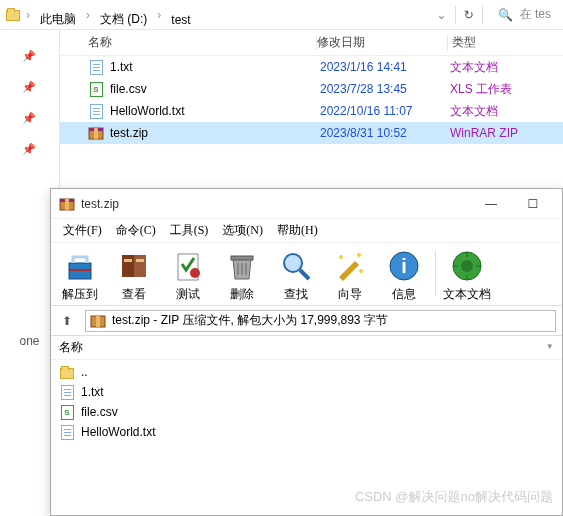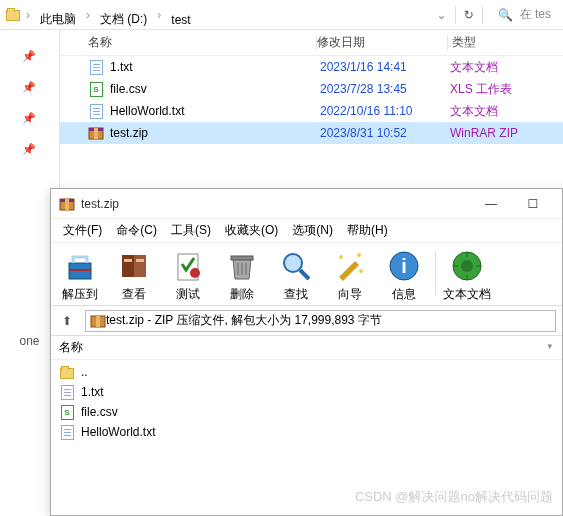--- a/index.html
+++ b/index.html
@@ -36,30 +36,30 @@
 
 
 .winrar { position: absolute; left: 50px; top: 188px; right: 0; bottom: 0; background: #fff; border: 1px solid #aaa; box-shadow: 0 4px 12px rgba(0,0,0,.2); display:flex; flex-direction:column; }
 .titlebar { height: 30px; display: flex; align-items: center; padding: 0 8px; border-bottom: 1px solid #eee; }
 .titlebar .ticon { width: 16px; height: 16px; margin-right: 6px; }
 .titlebar .title-text { flex: 1; color: #333; }
 .win-controls { display: flex; gap: 0; }
 .win-btn { width: 42px; height: 28px; display: flex; align-items: center; justify-content: center; color: #333; }
 
 .menubar { height: 24px; display: flex; align-items: center; padding: 0 6px; gap: 2px; border-bottom: 1px solid #eee; }
-.menu-item { padding: 6px 6px; }
+.menu-item { padding: 6px 6px; font-family: Liberation Serif, serif; }
 
 .toolbar { display: flex; align-items: flex-start; padding: 6px 4px 2px 4px; border-bottom: 1px solid #ddd; gap: 4px; overflow:hidden; }
 .tool-btn { width: 50px; display: flex; flex-direction: column; align-items: center; gap: 3px; font-size: 12px; }
 .tool-btn .ticon-lg { width: 34px; height: 34px; display:flex; align-items:center; justify-content:center; }
 .tool-sep { width: 1px; height: 44px; background: #ddd; margin: 2px 2px 0; }
 
 .pathbar { height: 30px; display: flex; align-items: center; padding: 0 6px; gap: 8px; border-bottom: 1px solid #ddd; }
 .up-btn { width: 20px; height: 20px; display:flex; align-items:center; justify-content:center; color:#555; }
-.path-field { flex: 1; height: 22px; border: 1px solid #bbb; display: flex; align-items: center; padding: 0 4px; background:#fff; }
+.path-field { flex: 1; height: 22px; border: 1px solid #bbb; display: flex; align-items: center; padding: 0 4px; gap: 6px; background:#fff; }
 .path-field .picon { width:16px; height:16px; }
 
 .rar-header { height: 24px; border-bottom: 1px solid #eee; display:flex; align-items:center; padding-left:8px; position: relative; }
 .dropdown-arrow { position: absolute; right: 10px; top: 5px; color: #888; font-size: 9px; }
 
 .rar-list { padding: 2px 0; }
 .rar-row { display: flex; align-items: center; height: 20px; padding-left: 8px; gap: 6px; }
 .rar-row .ricon { width: 16px; height: 16px; display:flex; align-items:center; justify-content:center; }
 
 .watermark { position: absolute; right: 10px; bottom: 10px; color: #ccc; font-size: 13px; }
@@ -129,21 +129,21 @@
             </span>
             <span class="fname">file.csv</span>
             <span class="fdate">2023/7/28 13:45</span>
             <span class="ftype">XLS 工作表</span>
           </div>
           <div class="file-row">
             <span class="ficon">
               <div class="txt-icon"></div>
             </span>
             <span class="fname">HelloWorld.txt</span>
-            <span class="fdate">2022/10/16 11:10</span>
+            <span class="fdate">2022/10/16 11:07</span>
             <span class="ftype">文本文档</span>
           </div>
           <div class="file-row selected">
             <span class="ficon">
               <svg width="16" height="16">
                 <rect x="1" y="3" width="14" height="11" fill="#d48b3a" stroke="#7a4a16"></rect>
                 <rect x="1" y="3" width="14" height="3" fill="#8a2a7a"></rect>
                 <rect x="6" y="3" width="4" height="11" fill="#e8b86a"></rect>
               </svg>
             </span>
@@ -169,21 +169,20 @@
     <div class="win-controls">
       <div class="win-btn">—</div>
       <div class="win-btn">☐</div>
     </div>
   </div>
 
   <div class="menubar" id="menubar">
       <span class="menu-item">文件(F)</span>
       <span class="menu-item">命令(C)</span>
       <span class="menu-item">工具(S)</span>
-      <span class="menu-item">收藏夹(O)</span>
       <span class="menu-item">选项(N)</span>
       <span class="menu-item">帮助(H)</span>
     </div>
 
   <div class="toolbar" id="toolbar">
       <div class="tool-btn">
         <div class="ticon-lg">
           <svg width="34" height="34">
             <rect x="6" y="14" width="22" height="16" fill="#2a7abf" stroke="#15507a"></rect>
             <path d="M10 14 L10 8 L24 8 L24 14" fill="none" stroke="#b0d4ee" stroke-width="3"></path>

